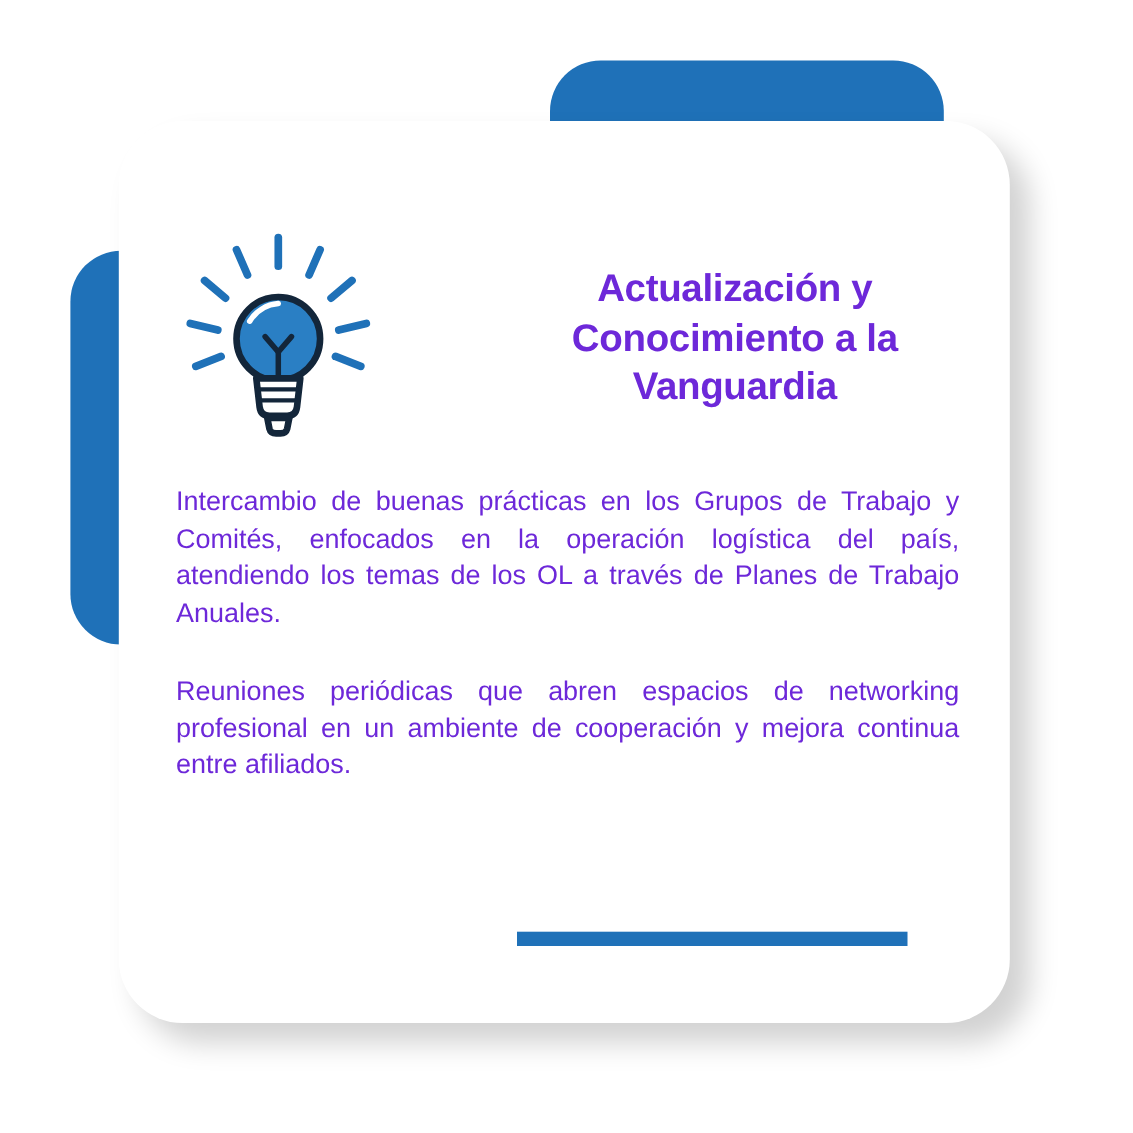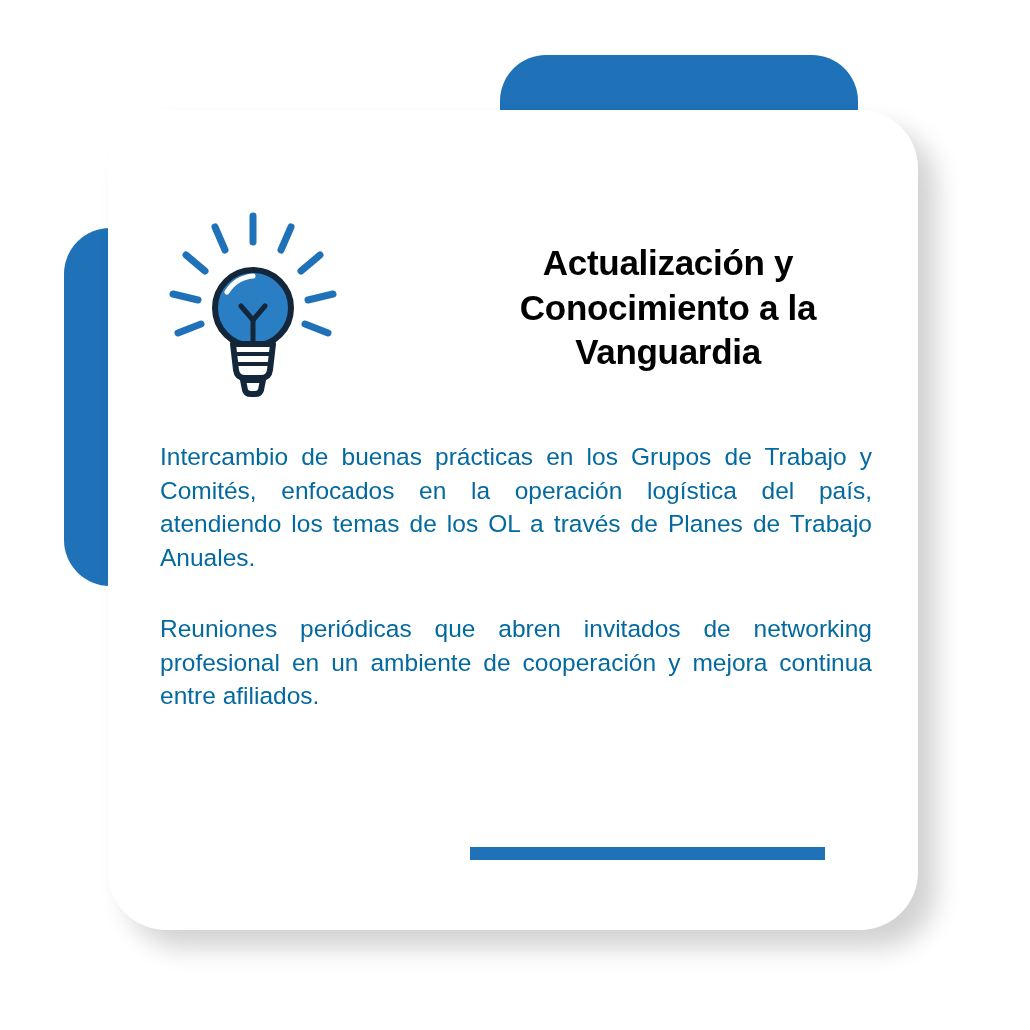--- a/index.html
+++ b/index.html
@@ -85,39 +85,39 @@
     justify-content: center;
     align-items: center;
   }
 
   .title {
     flex: 1;
     padding-right: 16px;
     font-size: 35px;
     font-weight: bold;
     line-height: 1.27;
-    color: #000000;
+    color: #6d28d9;
     text-align: center;
     letter-spacing: -0.3px;
     margin-left: 36px;
   }
 
   
   .body {
     position: absolute;
     left: 52px;
     top: 330px;
     width: 712px;
   }
 
   .body p {
     margin: 0 0 38px 0;
     font-size: 24.5px;
     line-height: 1.37;
-    color: #0369a1;
+    color: #6d28d9;
     text-align: justify;
     text-justify: inter-word;
   }
 
   .body p:last-child {
     margin-bottom: 0;
   }
 
   
   .bottom-bar {
@@ -169,21 +169,21 @@
             <line x1="83" y1="156" x2="117" y2="156" stroke="#13263a" stroke-width="4"></line>
             <path d="M 90 172 L 110 172 L 108 182 Q 107 186 102 186 L 98 186 Q 93 186 92 182 Z" fill="#ffffff" stroke="#13263a" stroke-width="6" stroke-linejoin="round"></path>
           </svg>
         </div>
 
         <div class="title">Actualización y Conocimiento a la Vanguardia</div>
       </div>
 
       <div class="body">
         <p>Intercambio de buenas prácticas en los Grupos de Trabajo y Comités, enfocados en la operación logística del país, atendiendo los temas de los OL a través de Planes de Trabajo Anuales.</p>
-        <p>Reuniones periódicas que abren invitados de networking profesional en un ambiente de cooperación y mejora continua entre afiliados.</p>
+        <p>Reuniones periódicas que abren espacios de networking profesional en un ambiente de cooperación y mejora continua entre afiliados.</p>
       </div>
 
       <div class="bottom-bar"></div>
 
     </div>
   </div>
 
 </div>
 
 </body></html>

